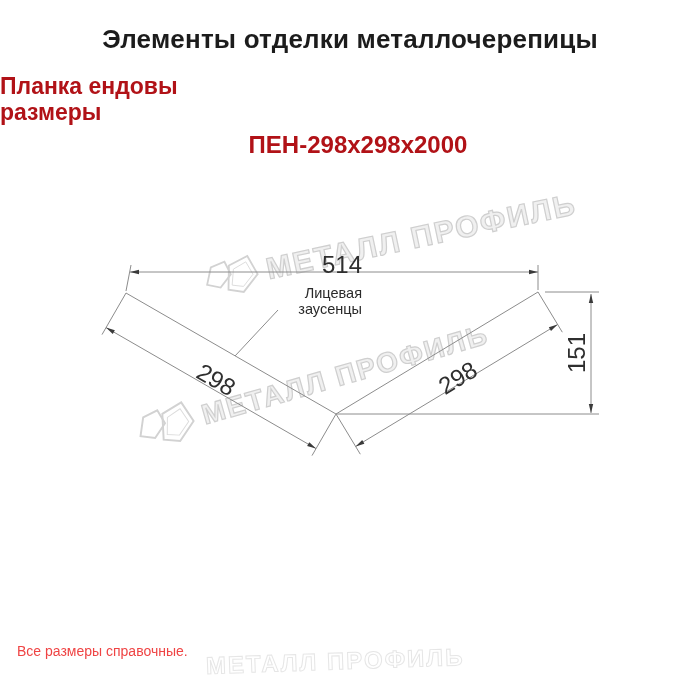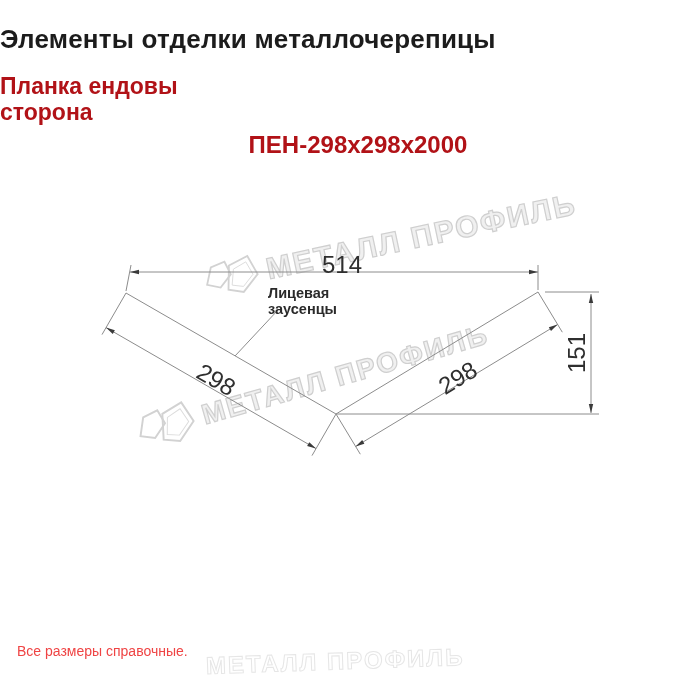--- a/index.html
+++ b/index.html
@@ -1,21 +1,21 @@
 <!DOCTYPE html>
 <html><head>
 <meta charset="utf-8">
 <style>
   html,body{margin:0;padding:0;background:#ffffff;}
   .page{
     position:relative;width:700px;height:700px;background:#fff;overflow:hidden;
     font-family:"Liberation Sans", sans-serif;color:#1f1f1f;
   }
   .title{
-    position:absolute;left:0;top:24px;width:700px;text-align:left;
+    position:absolute;left:0;top:24px;width:700px;text-align:center;
     font-size:26px;font-weight:bold;color:#1c1c1c;letter-spacing:.2px;
   }
   .subtitle{
     position:absolute;left:0;top:73px;width:700px;text-align:left;
     font-size:23px;font-weight:bold;line-height:26px;color:#b11217;
   }
   .model{
     position:absolute;left:0;top:131px;width:700px;text-align:center;
     font-size:24px;font-weight:bold;color:#b11217;margin-left:8px;
   }
@@ -43,36 +43,36 @@
   .dim{
     position:absolute;z-index:2;width:50px;height:28px;line-height:28px;
     text-align:center;font-size:24px;color:#2f2f2f;
   }
   .dim-514{left:317px;top:251px;}
   .dim-298l{left:191px;top:366px;transform:rotate(30deg);}
   .dim-298r{left:433px;top:364px;transform:rotate(-31deg);}
   .dim-151{left:552px;top:339px;transform:rotate(-90deg);}
   .face-label{
     position:absolute;left:268px;top:285px;width:94px;z-index:2;
-    font-size:14.5px;line-height:16px;text-align:left;color:#2a2a2a;font-weight:bold;
+    font-size:14.5px;line-height:16px;text-align:right;color:#2a2a2a;
   }
   .footer{
     position:absolute;left:17px;top:641px;z-index:2;
     font-size:14px;line-height:20px;color:#ef4444;
   }
 </style>
 </head>
 <body>
 
 <div class="page">
 
   <div class="title">Элементы отделки металлочерепицы</div>
   <div class="subtitle">
     <div>Планка ендовы</div>
-    <div>сторона</div>
+    <div>размеры</div>
   </div>
   <div class="model">ПЕН-298x298x2000</div>
 
   <div class="wm wm-top">
     <svg class="wm-logo" width="58" height="42" viewBox="0 0 64 46">
       <polygon points="4,26 12,8 28,5 32,20 18,32" fill="none" stroke="#d2d2d2" stroke-width="2"></polygon>
       <polygon points="26,36 32,10 54,4 61,26 42,42" fill="none" stroke="#d2d2d2" stroke-width="2"></polygon>
       <polygon points="31,32 36,15 51,10 56,25 43,36" fill="none" stroke="#dcdcdc" stroke-width="1"></polygon>
     </svg>
     <span class="wm-text">МЕТАЛЛ ПРОФИЛЬ</span>

